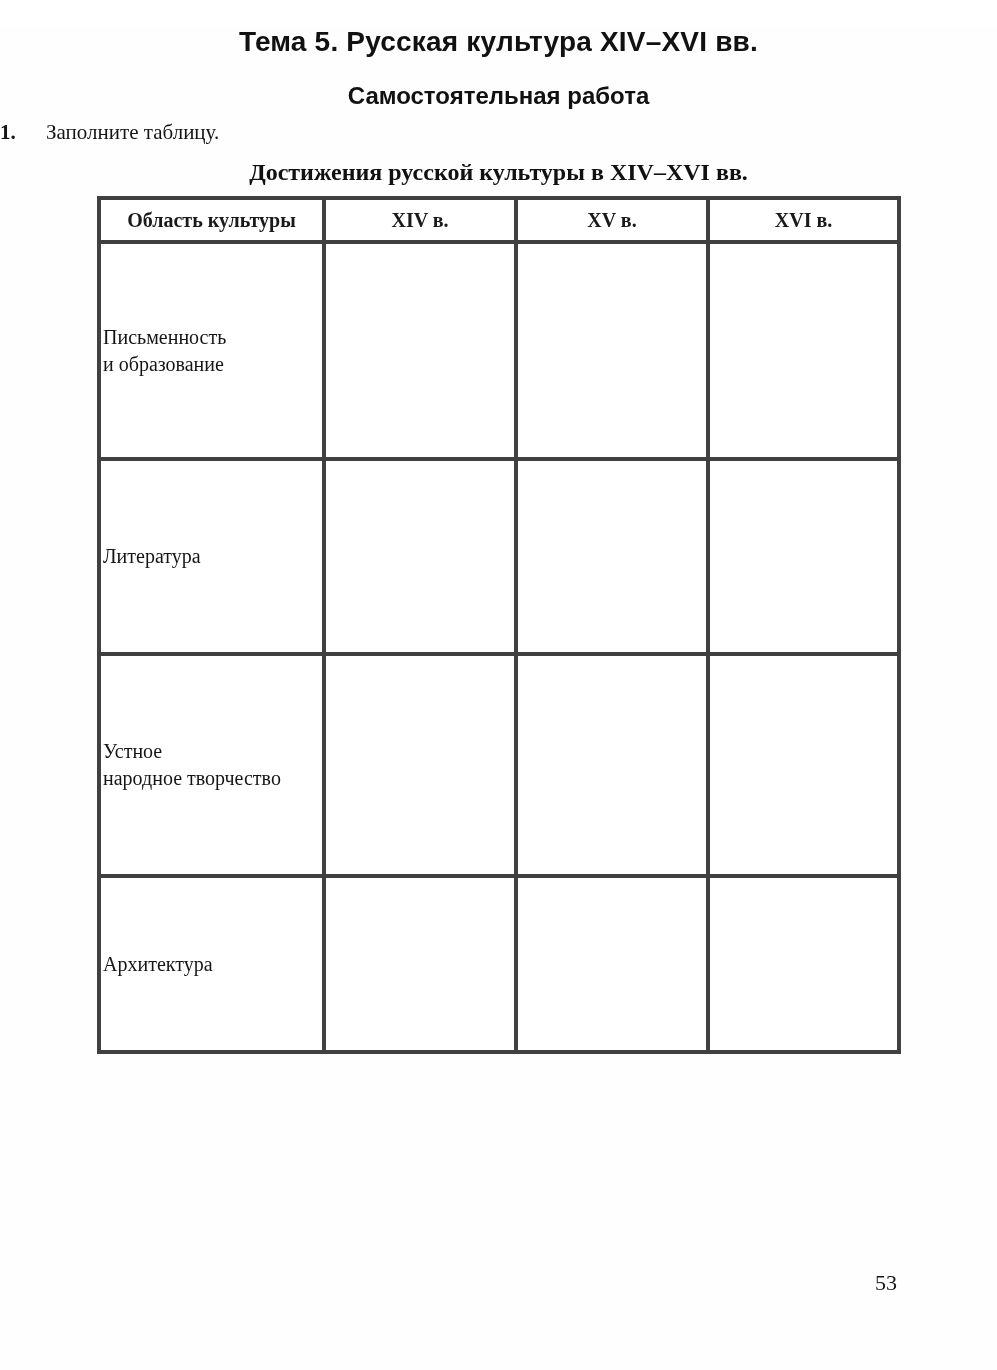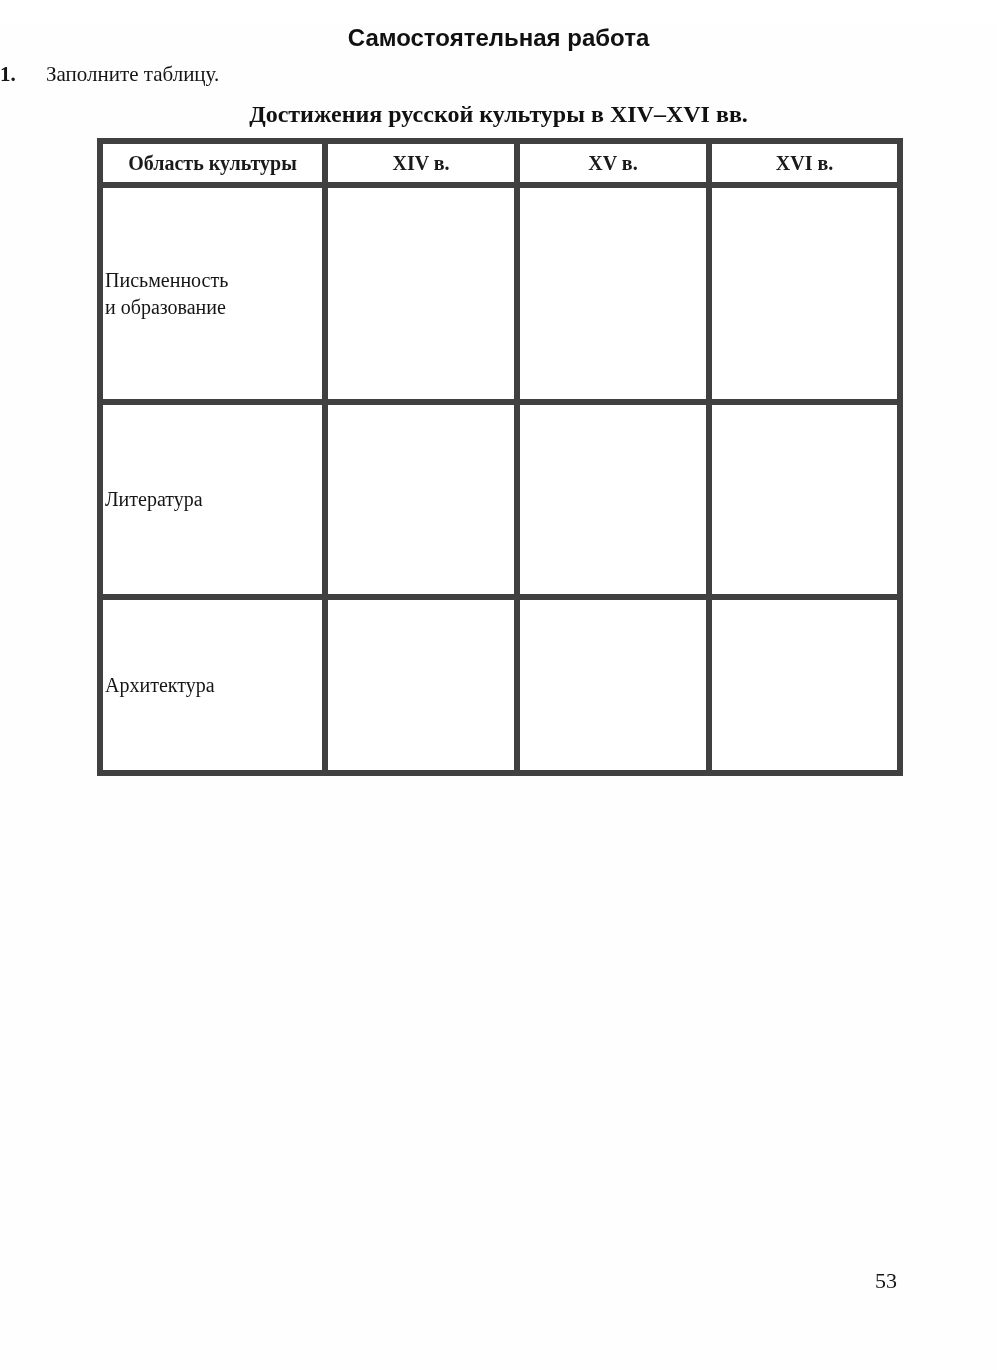--- a/index.html
+++ b/index.html
@@ -63,21 +63,21 @@
     margin-top: 10px;
     margin-left: 97px;
     border-collapse: collapse;
     table-layout: fixed;
     width: 800px;
     background: #fff;
   }
 
   table.culture-table th,
   table.culture-table td {
-    border: 6px solid #404040;
+    border: 4px solid #404040;
     vertical-align: middle;
     margin-left: 41px;
   }
 
   table.culture-table th {
     height: 44px;
     font-weight: 700;
     font-size: 20px;
     text-align: center;
     padding: 2px 4px;
@@ -104,20 +104,21 @@
     top: 1244px;
     font-size: 22px;
     color: #151515;
   }
 </style>
 </head>
 <body>
 
 <div class="page">
 
+  <h1 class="title">Тема 5. Русская культура XIV–XVI вв.</h1>
 
   <h2 class="subtitle">Самостоятельная работа</h2>
 
   <p class="task-line">
     <span class="task-num">1.</span><span>Заполните таблицу.</span>
   </p>
 
   <h3 class="table-caption">Достижения русской культуры в XIV–XVI вв.</h3>
 
   <table class="culture-table">
@@ -142,20 +143,27 @@
         <td></td>
         <td></td>
         <td></td>
       </tr>
       <tr class="row-1">
         <td class="row-label">Литература</td>
         <td></td>
         <td></td>
         <td></td>
       </tr>
+      <tr class="row-2">
+        <td class="row-label">Устное
+народное творчество</td>
+        <td></td>
+        <td></td>
+        <td></td>
+      </tr>
       <tr class="row-3">
         <td class="row-label">Архитектура</td>
         <td></td>
         <td></td>
         <td></td>
       </tr>
     </tbody>
   </table>
 
   <div class="page-number">53</div>

